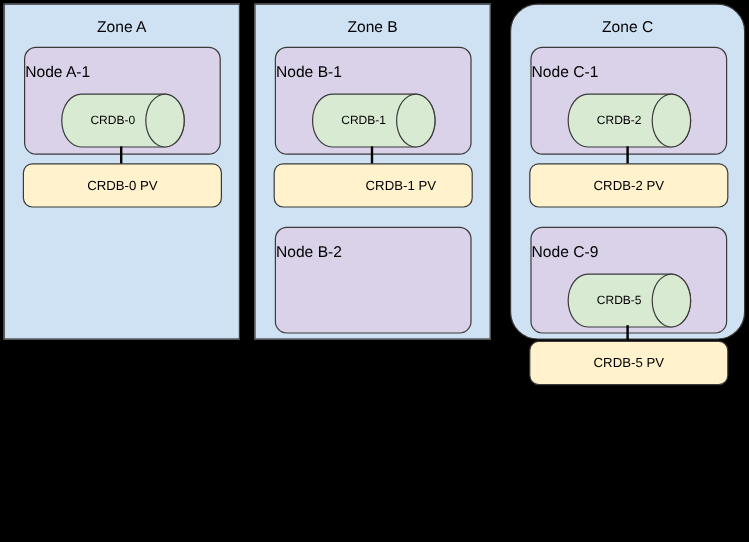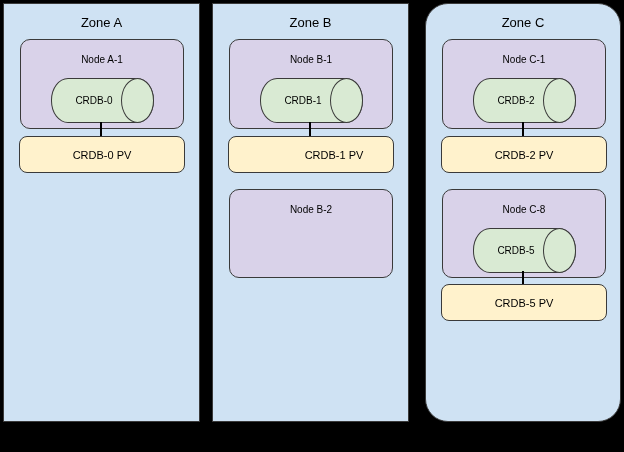--- a/index.html
+++ b/index.html
@@ -12,21 +12,21 @@
     width: 624px;
     height: 452px;
     background: var(--background, #000);
     font-family: "Liberation Sans", sans-serif;
     color: var(--text, #000);
     overflow: hidden;
   }
   .zone {
     position: absolute;
     top: 3px;
-    height: 419px;
+    height: 280px;
     background: var(--zone-fill, #cfe2f3);
     border: 1px solid var(--stroke, #333);
     box-sizing: border-box;
   }
   .zone-title {
     position: absolute;
     top: 11px;
     left: 0;
     right: 0;
     text-align: center;
@@ -41,22 +41,21 @@
     background: var(--node-fill, #d9d2e9);
     border: 1px solid var(--stroke, #333);
     border-radius: 10px;
     box-sizing: border-box;
   }
   .node-title {
     position: absolute;
     top: 12px;
     left: 0;
     right: 0;
-    text-align: center;
-    font-size: 10px;
+    font-size: 13px;
     line-height: 15px;
   }
   .pod {
     position: absolute;
     left: 30px;
     top: 38px;
     width: 103px;
     height: 45px;
     background: var(--pod-fill, #d9ead3);
     border: 1px solid var(--stroke, #333);
@@ -156,21 +155,21 @@
         <span class="pod-cap"></span>
         <span class="pod-label">CRDB-2</span>
       </div>
     </div>
     <div class="connector" style="top:118px; height:15px;"></div>
     <div class="pv" style="top:132px;">
       <span>CRDB-2 PV</span>
     </div>
 
     <div class="knode" style="top:185px; height:89px;">
-      <div class="node-title">Node C-8</div>
+      <div class="node-title">Node C-9</div>
       <div class="pod">
         <span class="pod-cap"></span>
         <span class="pod-label">CRDB-5</span>
       </div>
     </div>
     <div class="connector" style="top:267px; height:14px;"></div>
     <div class="pv" style="top:280px;">
       <span>CRDB-5 PV</span>
     </div>
   </div>

